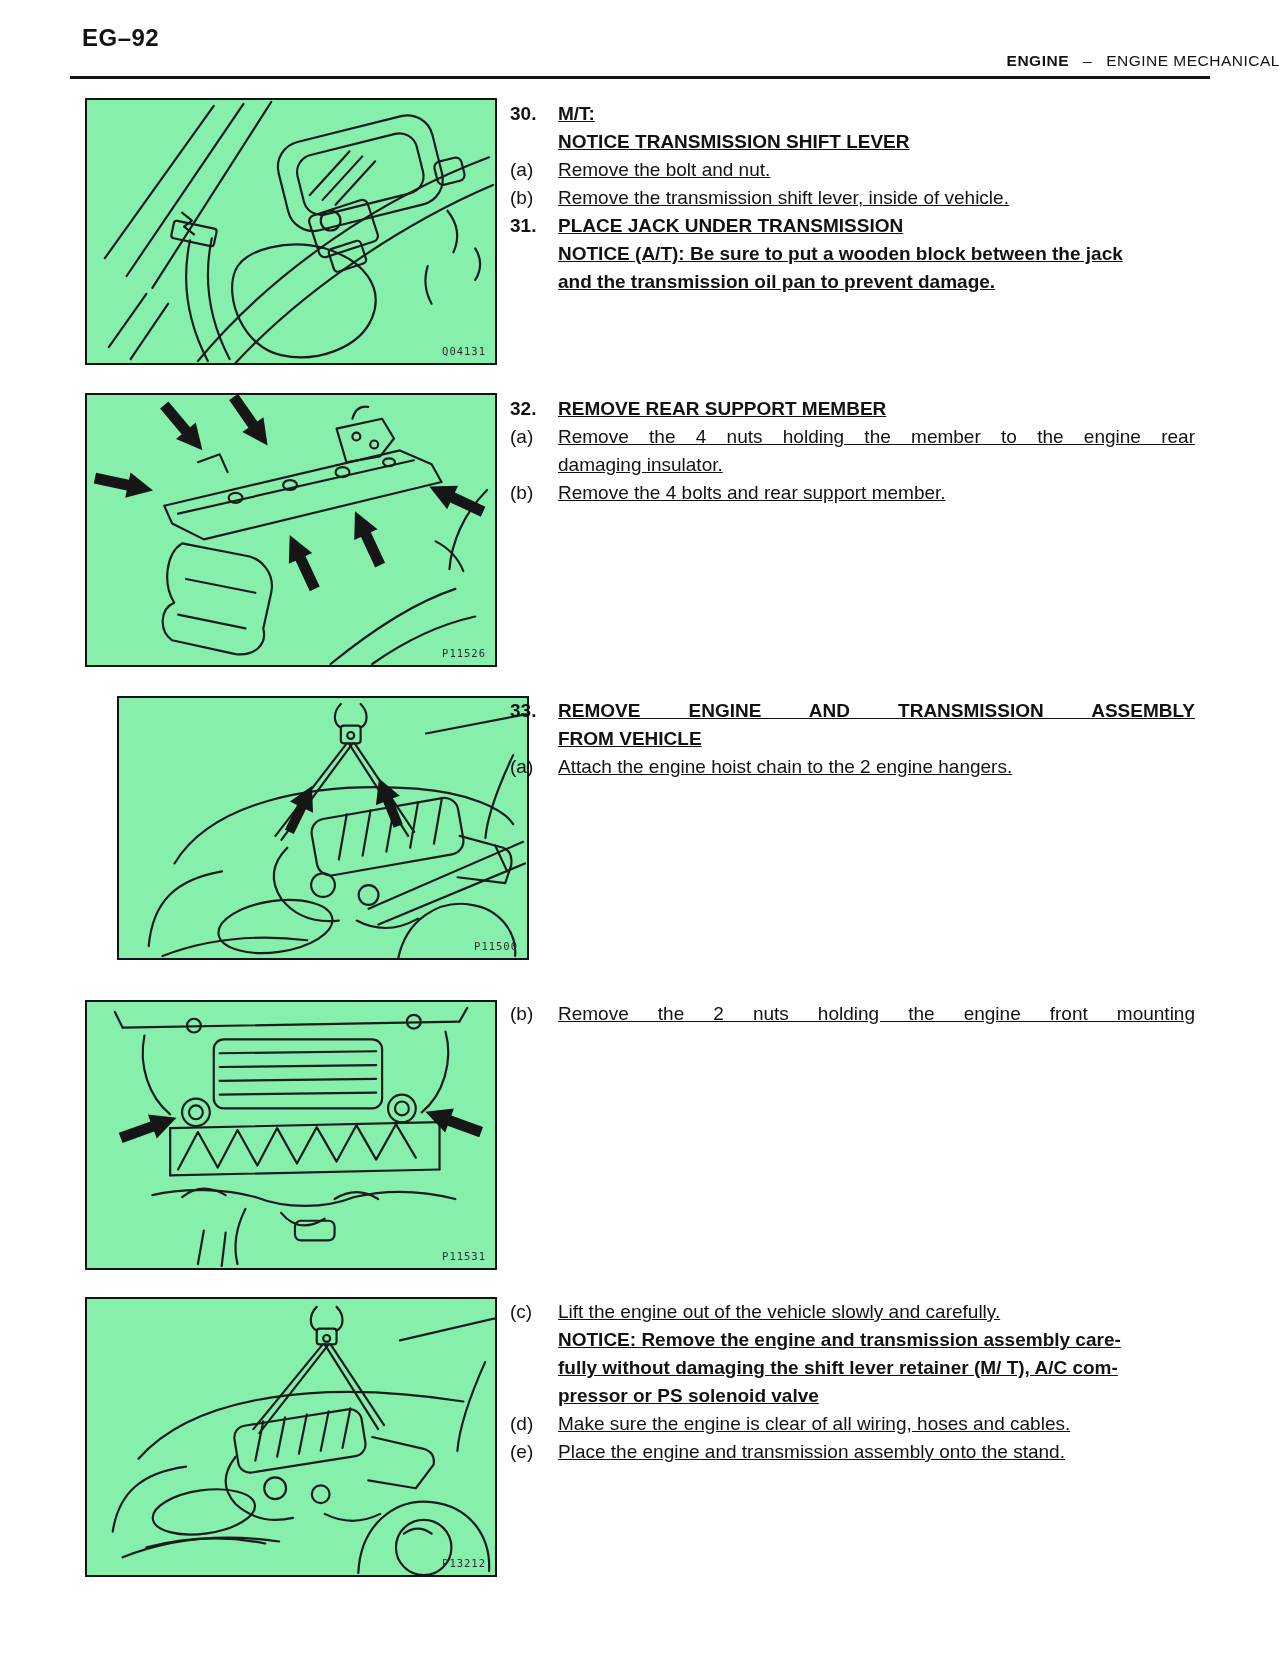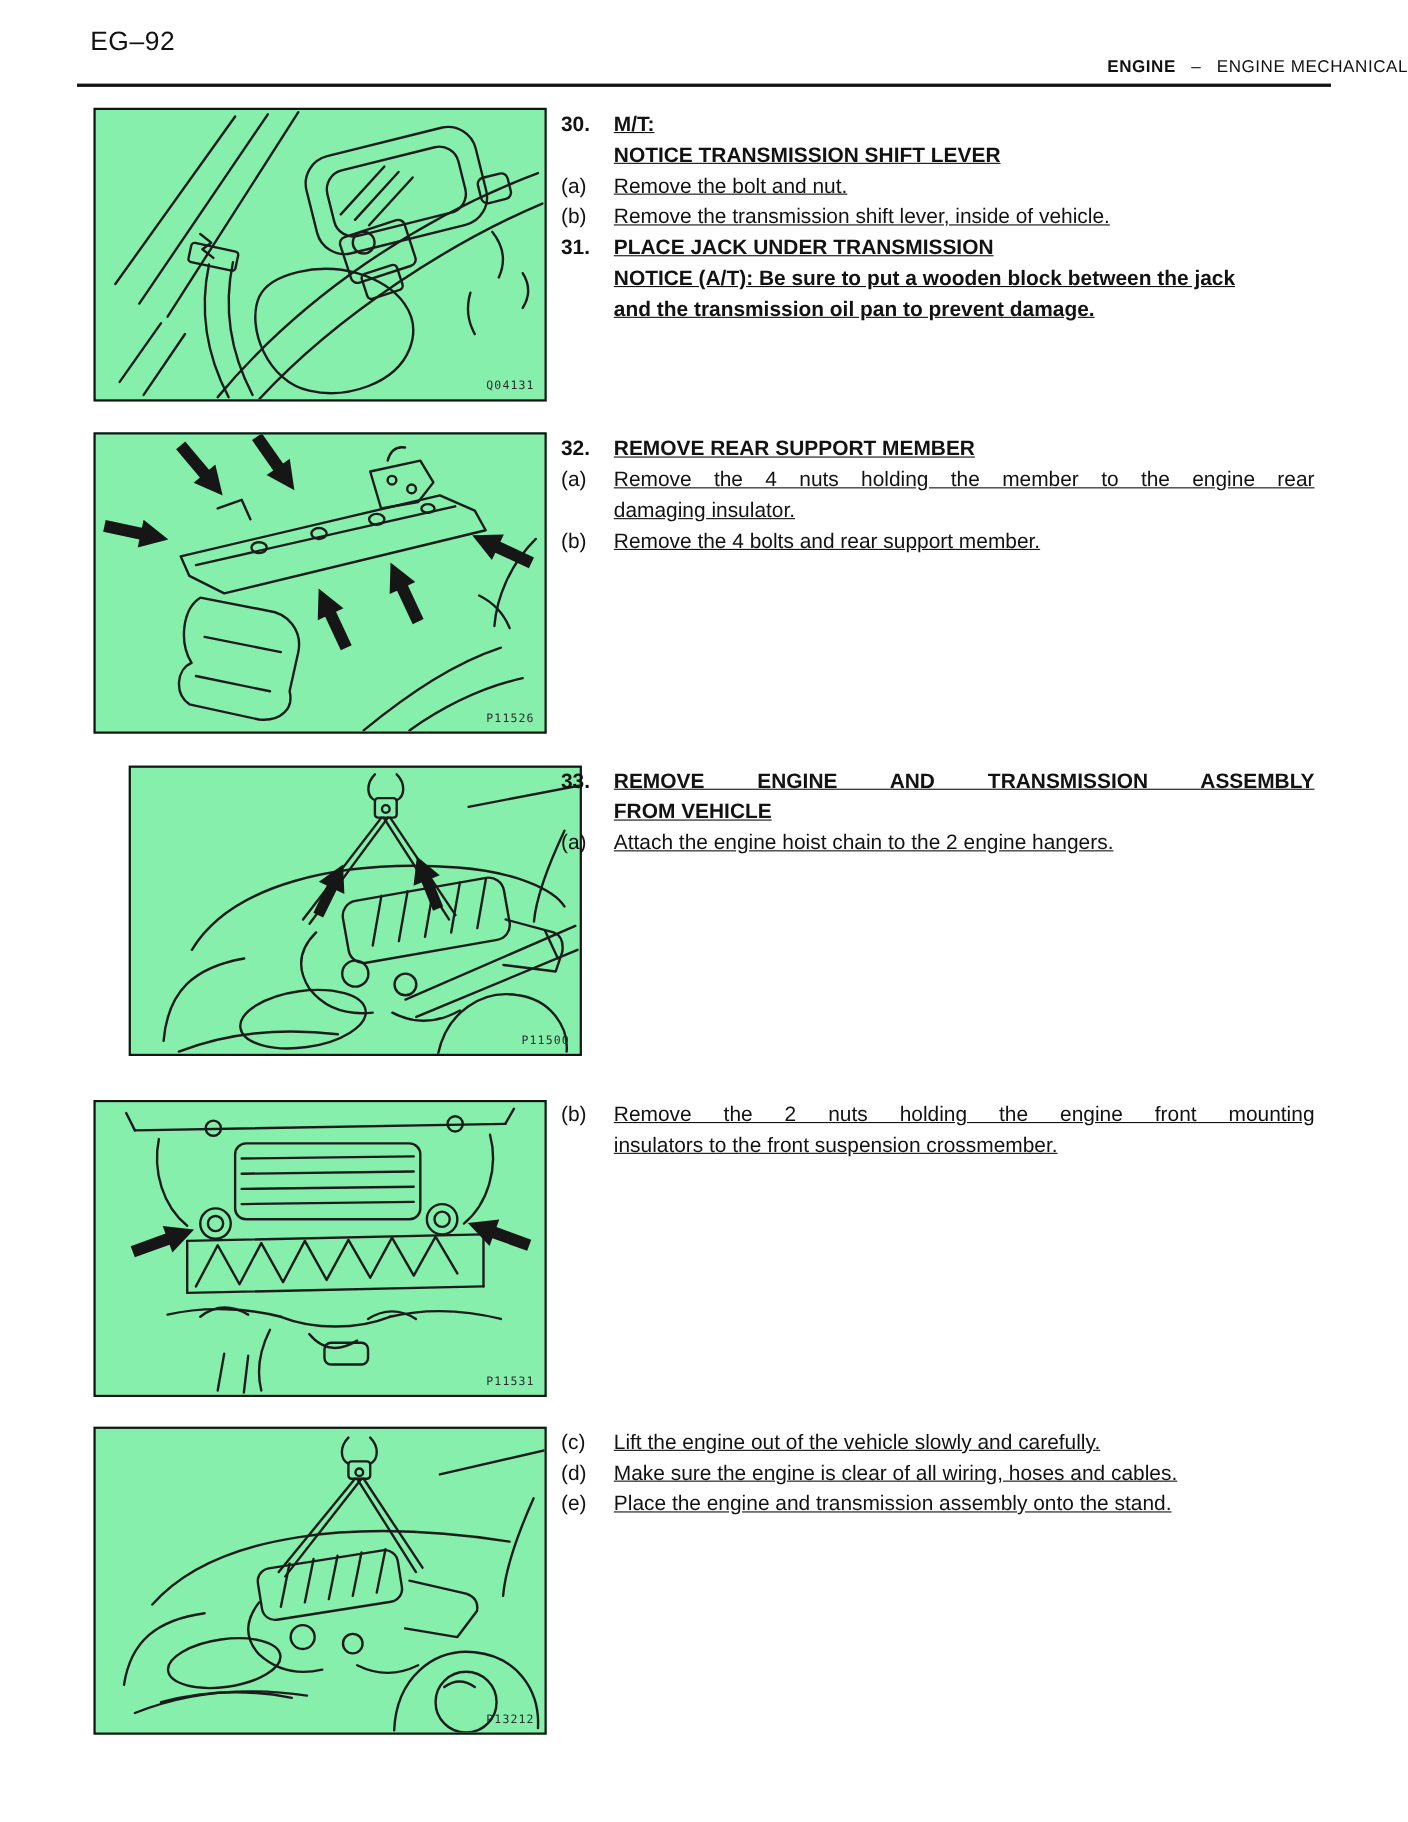--- a/index.html
+++ b/index.html
@@ -4,21 +4,21 @@
 <style>
   html,body{margin:0;padding:0;background:#e8e8e8;}
   .page{
     position:relative;width:1280px;height:1656px;margin:0 auto;
     background:#ffffff;color:#121212;
     font-family:"Liberation Sans", sans-serif;
     overflow:hidden;
   }
   .pagenum{
     position:absolute;left:82px;top:24px;
-    font-size:24px;font-weight:normal;letter-spacing:.5px;
+    font-size:24px;font-weight:bold;letter-spacing:.5px;
   }
   .runhead{
     position:absolute;left:0;top:52px;width:100%;
     text-align:right;font-size:15.5px;letter-spacing:.5px;
   }
   .runhead .b{font-weight:bold;}
   .runhead .sep{padding:0 14px;}
   .rule{
     position:absolute;left:70px;top:76px;width:1140px;height:3px;background:#141414;
   }
@@ -317,33 +317,40 @@
           <div>Attach the engine hoist chain to the 2 engine hangers.</div>
         </div>
     </div>
   </div>
 
   <div class="tblock" style="top:1000px;">
     <div class="row">
       <span class="marker">(b)</span>
       <div class="lines">
         <div class="stretch">Remove the 2 nuts holding the engine front mounting</div>
-        <div>insulators to the front suspension crossmember.</div>
       </div>
     </div>
   </div>
 
   <div class="tblock" style="top:1298px;">
     <div class="row">
       <span class="marker">(c)</span>
       <div class="lines">
           <div>Lift the engine out of the vehicle slowly and carefully.</div>
         </div>
     </div>
     <div class="row">
+      <span class="marker"></span>
+      <div class="lines bold">
+        <div>NOTICE: Remove the engine and transmission assembly care-</div>
+        <div>fully without damaging the shift lever retainer (M/ T), A/C com-</div>
+        <div>pressor or PS solenoid valve</div>
+      </div>
+    </div>
+    <div class="row">
       <span class="marker">(d)</span>
       <div class="lines">
           <div>Make sure the engine is clear of all wiring, hoses and cables.</div>
         </div>
     </div>
     <div class="row">
       <span class="marker">(e)</span>
       <div class="lines">
           <div>Place the engine and transmission assembly onto the stand.</div>
         </div>

